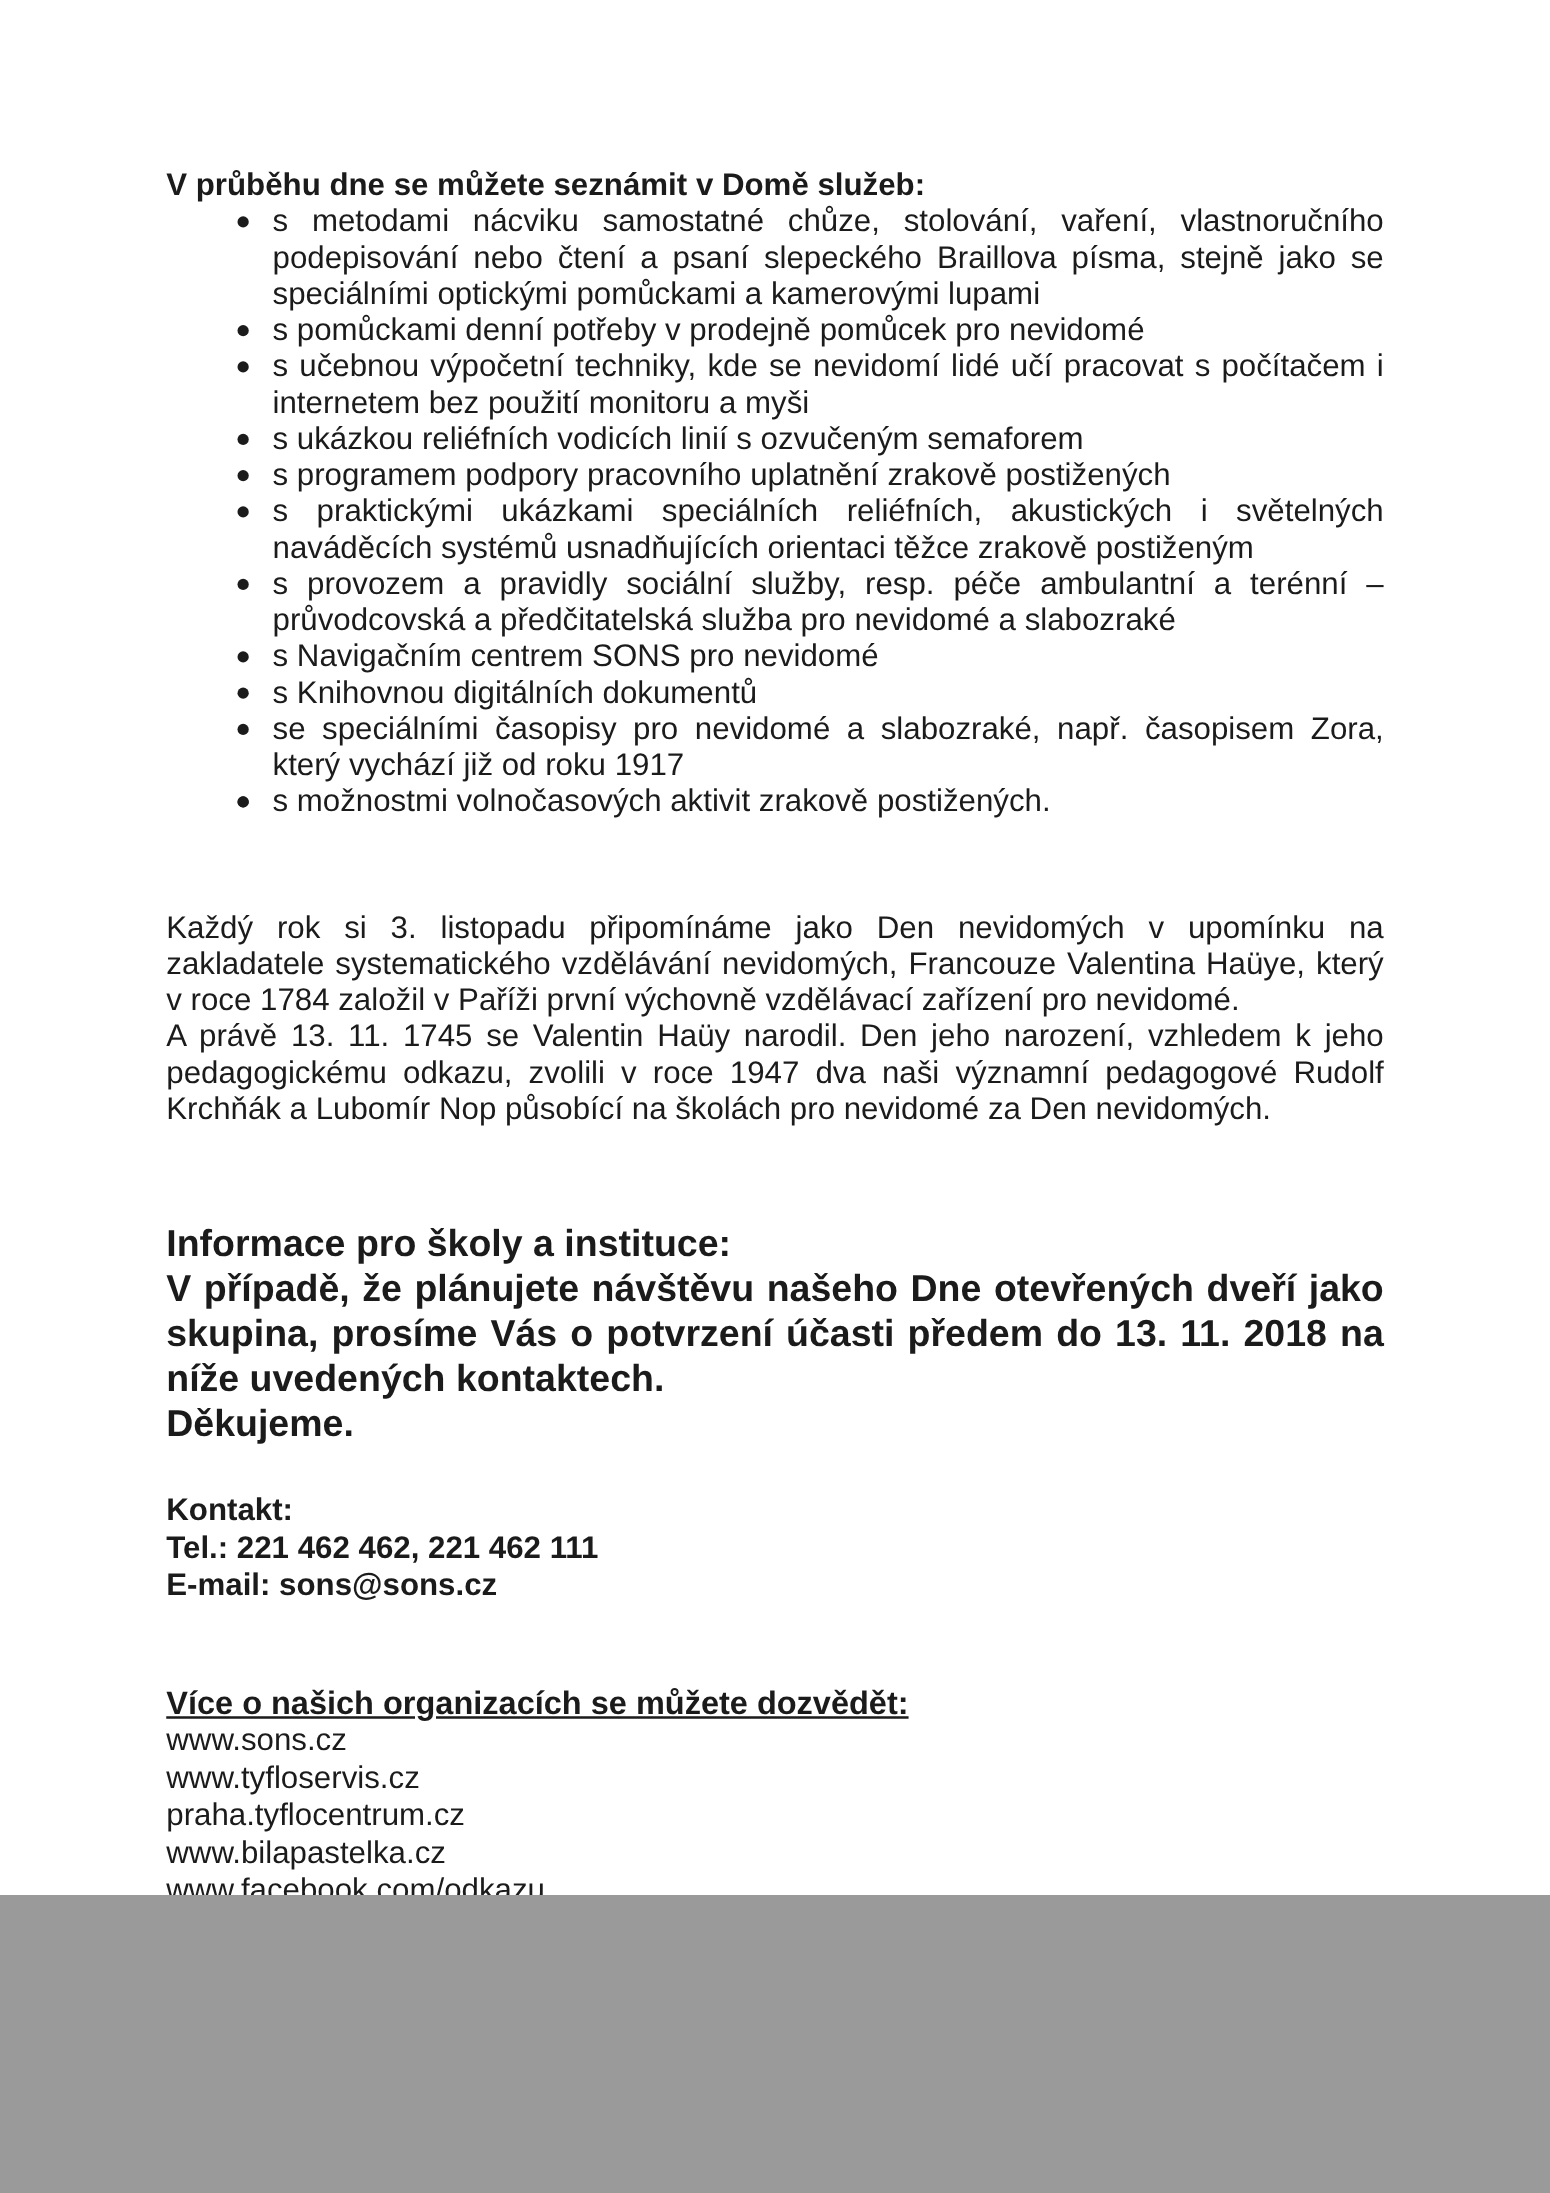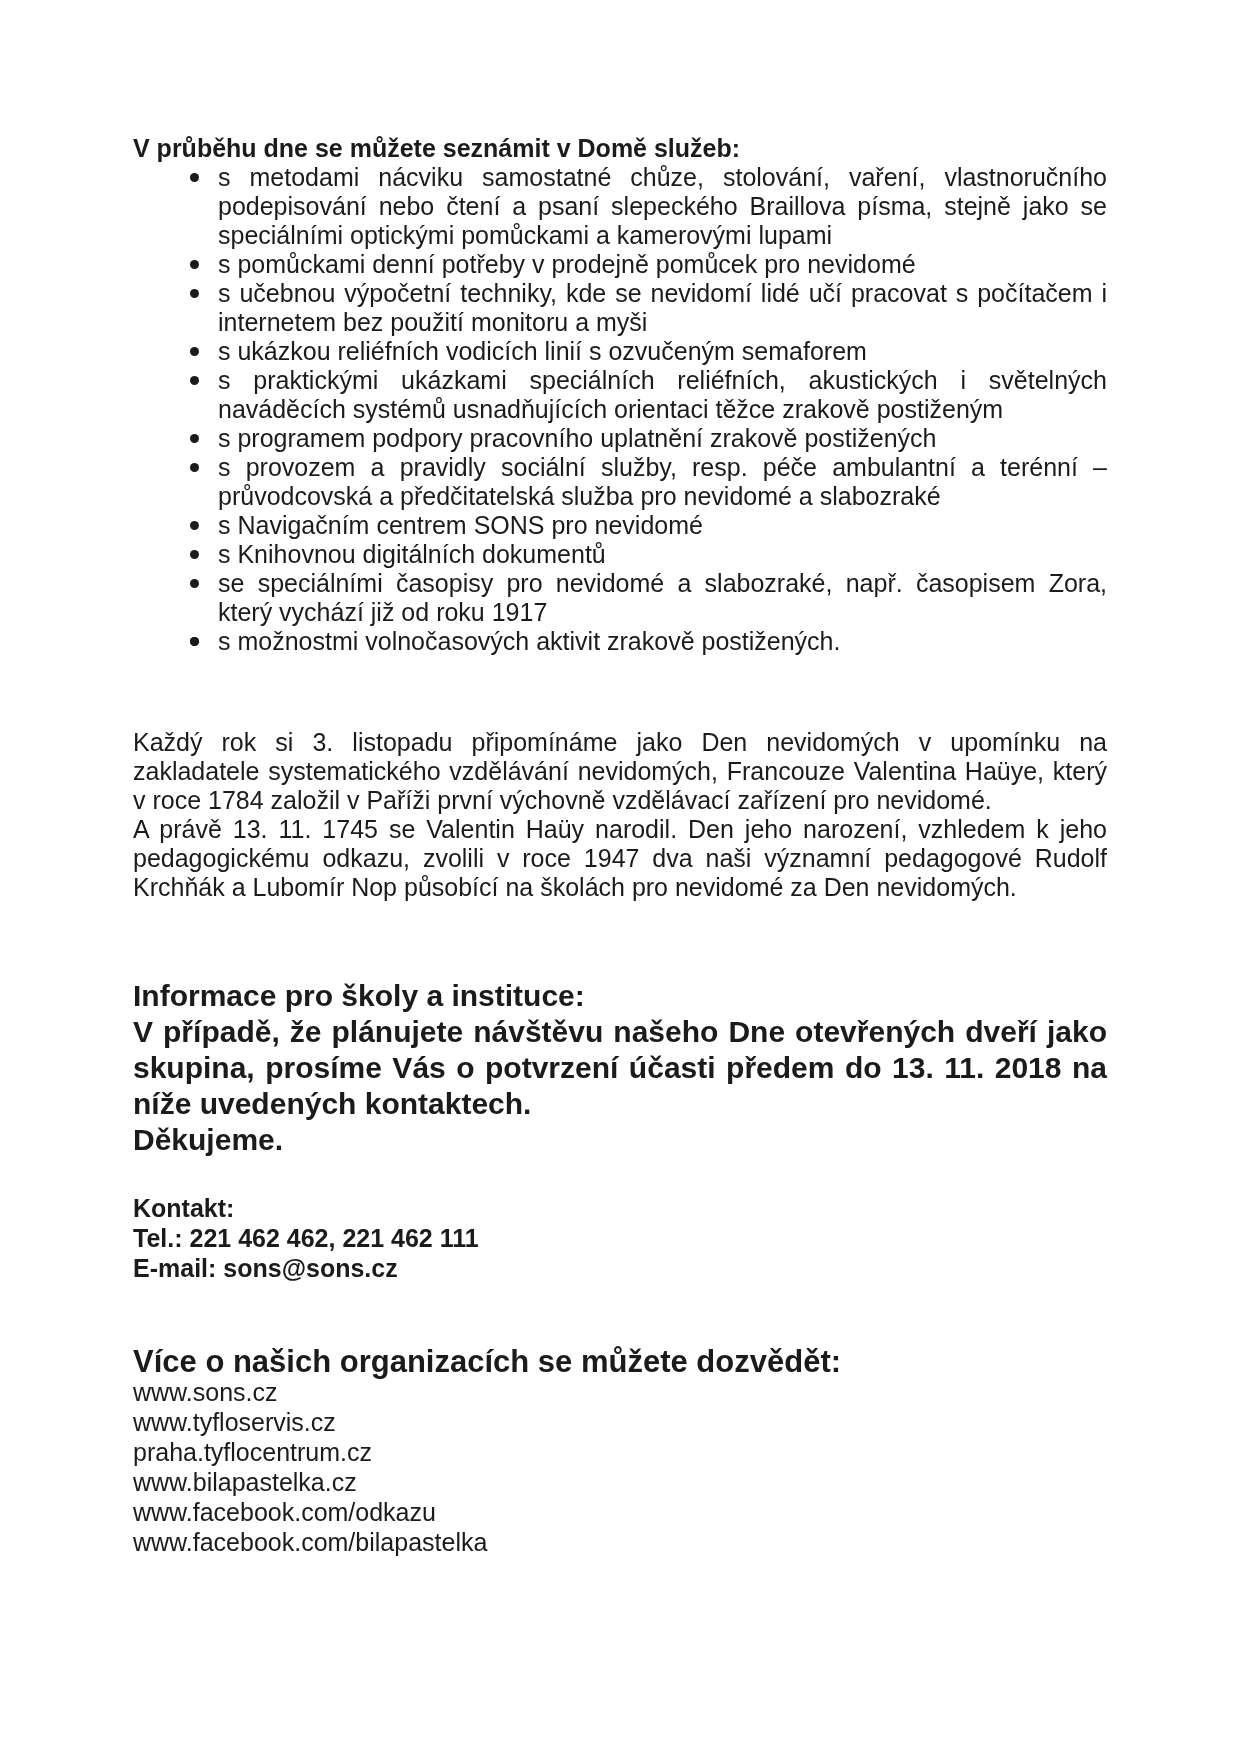--- a/index.html
+++ b/index.html
@@ -3,21 +3,21 @@
 <meta charset="utf-8">
 <style>
   html, body {
     margin: 0;
     padding: 0;
     background: #9a9a9a;
   }
   .page {
     position: relative;
     width: 1240px;
-    height: 1754px;
+    height: 1516px;
     margin: 0 auto;
     background: #ffffff;
     box-sizing: border-box;
     padding: 134px 133px 0 133px;
     font-family: "Liberation Sans", "DejaVu Sans", sans-serif;
     color: #1b1b1b;
     font-size: 25px;
     line-height: 29px;
   }
   .intro-heading {
@@ -66,37 +66,38 @@
     font-size: 25px;
     line-height: 30px;
   }
   .contact p { margin: 0; }
   .links {
     margin-top: 64px;
   }
   .links p { margin: 0; line-height: 30px; }
   .links .links-heading {
     font-weight: bold;
-    font-size: 31px;
+    font-size: 26px;
+    text-decoration: underline;
   }
 </style>
 </head>
 <body>
 
 <div class="page">
 
   <h1 class="intro-heading">V průběhu dne se můžete seznámit v Domě služeb:</h1>
 
   <ul class="services-list">
     <li><span class="bullet"></span><span>s metodami nácviku samostatné chůze, stolování, vaření, vlastnoručního podepisování nebo čtení a psaní slepeckého Braillova písma, stejně jako se speciálními optickými pomůckami a kamerovými lupami</span></li>
     <li><span class="bullet"></span><span>s pomůckami denní potřeby v prodejně pomůcek pro nevidomé</span></li>
     <li><span class="bullet"></span><span>s učebnou výpočetní techniky, kde se nevidomí lidé učí pracovat s počítačem i internetem bez použití monitoru a myši</span></li>
     <li><span class="bullet"></span><span>s ukázkou reliéfních vodicích linií s ozvučeným semaforem</span></li>
+    <li><span class="bullet"></span><span>s programem podpory pracovního uplatnění zrakově postižených</span></li>
     <li><span class="bullet"></span><span>s praktickými ukázkami speciálních reliéfních, akustických i světelných naváděcích systémů usnadňujících orientaci těžce zrakově postiženým</span></li>
-    <li><span class="bullet"></span><span>s programem podpory pracovního uplatnění zrakově postižených</span></li>
     <li><span class="bullet"></span><span>s provozem a pravidly sociální služby, resp. péče ambulantní a terénní – průvodcovská a předčitatelská služba pro nevidomé a slabozraké</span></li>
     <li><span class="bullet"></span><span>s Navigačním centrem SONS pro nevidomé</span></li>
     <li><span class="bullet"></span><span>s Knihovnou digitálních dokumentů</span></li>
     <li><span class="bullet"></span><span>se speciálními časopisy pro nevidomé a slabozraké, např. časopisem Zora, který vychází již od roku 1917</span></li>
     <li><span class="bullet"></span></li>
     <li><span class="bullet"></span><span>s možnostmi volnočasových aktivit zrakově postižených.</span></li>
   </ul>
 
   <section class="history">
     <p>Každý rok si 3. listopadu připomínáme jako Den nevidomých v upomínku na zakladatele systematického vzdělávání nevidomých, Francouze Valentina Haüye, který v roce 1784 založil v Paříži první výchovně vzdělávací zařízení pro nevidomé.</p>

